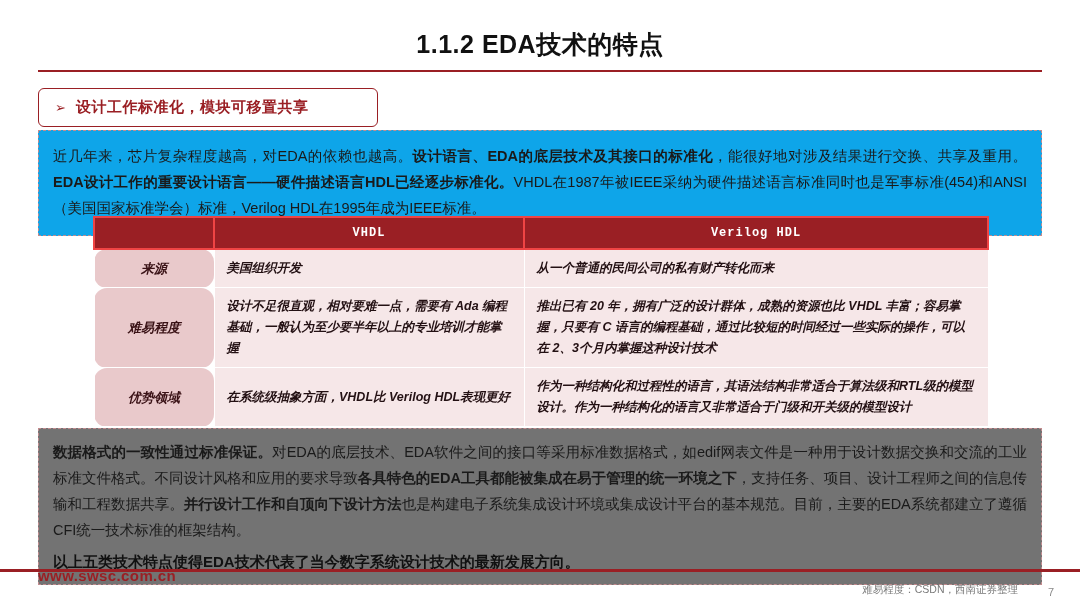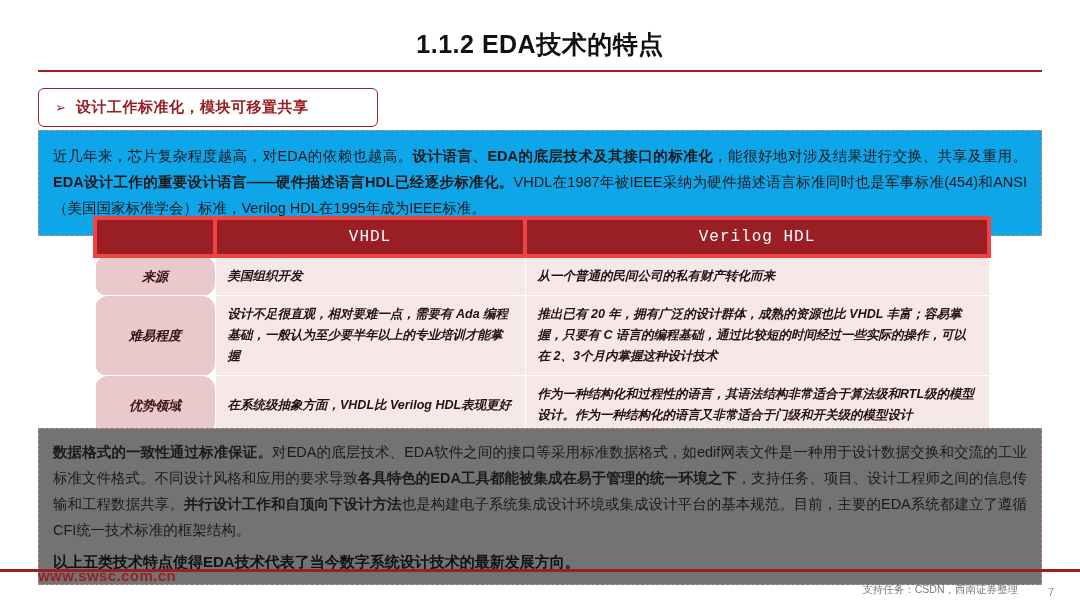--- a/index.html
+++ b/index.html
@@ -86,25 +86,25 @@
     position: absolute;
     left: 93px;
     top: 216px;
     width: 894px;
     border-collapse: collapse;
     table-layout: fixed;
   }
   .tbl th {
     background: #9a1f24;
     color: #ffffff;
-    font-size: 16px;
-    font-weight: normal;
+    font-size: 12px;
+    font-weight: bold;
     letter-spacing: 1px;
     padding: 8px 6px;
-    border: 4px solid #ef4444;
+    border: 2px solid #ef4444;
     font-family: "Liberation Mono", monospace;
   }
   .tbl th.corner {
     background: #9a1f24;
   }
   .tbl td {
     border: 1px solid #ffffff;
     font-size: 12.5px;
     line-height: 21px;
     padding: 8px 12px;
@@ -228,16 +228,16 @@
       </tbody>
   </table>
 
   <div class="bottom-box">
     <div class="para" id="bottom-paragraph"><span class="b">数据格式的一致性通过标准保证。</span><span>对EDA的底层技术、EDA软件之间的接口等采用标准数据格式，如edif网表文件是一种用于设计数据交换和交流的工业标准文件格式。不同设计风格和应用的要求导致</span><span class="b">各具特色的EDA工具都能被集成在易于管理的统一环境之下</span><span>，支持任务、项目、设计工程师之间的信息传输和工程数据共享。</span><span class="b">并行设计工作和自顶向下设计方法</span><span>也是构建电子系统集成设计环境或集成设计平台的基本规范。目前，主要的EDA系统都建立了遵循CFI统一技术标准的框架结构。</span></div>
     <div class="concl">以上五类技术特点使得EDA技术代表了当今数字系统设计技术的最新发展方向。</div>
   </div>
 
   <div class="footer-rule"></div>
   <div class="footer-url">www.swsc.com.cn</div>
-  <div class="footer-src">支持任务：CSDN，西南证券整理</div>
+  <div class="footer-src">难易程度：CSDN，西南证券整理</div>
   <div class="footer-page">7</div>
 
 </div>
 
 </body></html>

